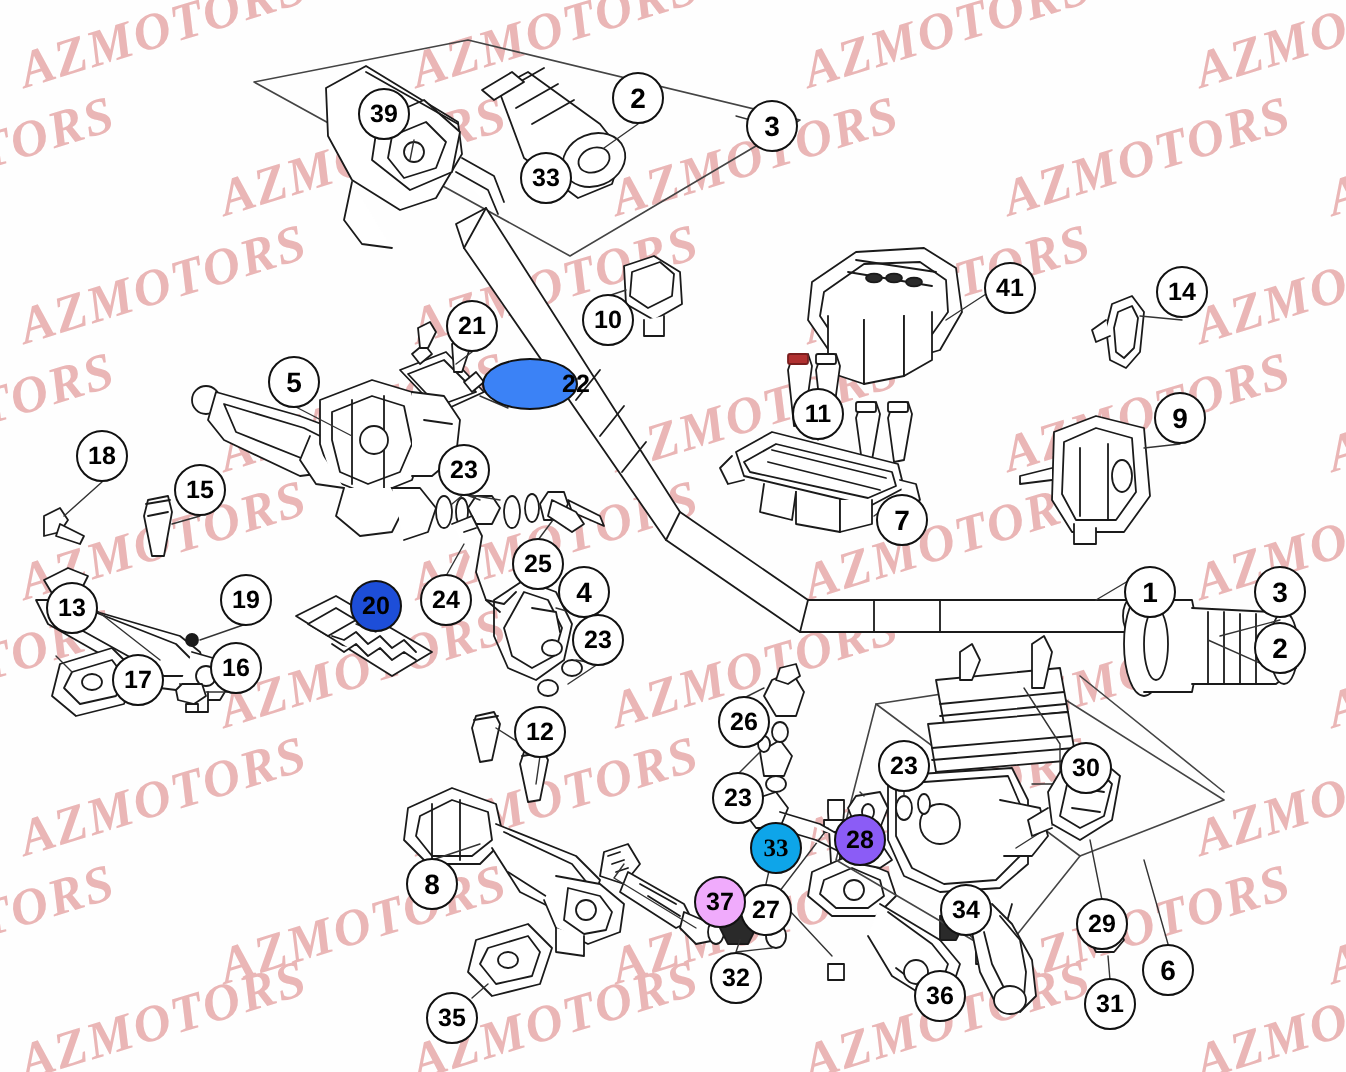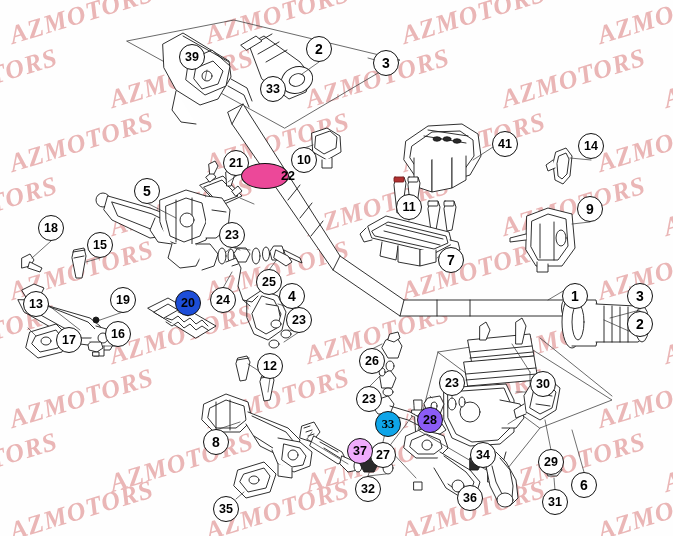--- a/index.html
+++ b/index.html
@@ -470,21 +470,21 @@
 
   <div id="callouts">
       <div class="callout small" style="left: 192px; top: 57px; border-color: rgb(17, 17, 17); background: rgb(255, 255, 255);">39</div>
       <div class="callout" style="left: 319px; top: 49px; border-color: rgb(17, 17, 17); background: rgb(255, 255, 255);">2</div>
       <div class="callout small" style="left: 273px; top: 89px; border-color: rgb(17, 17, 17); background: rgb(255, 255, 255);">33</div>
       <div class="callout" style="left: 386px; top: 63px; border-color: rgb(17, 17, 17); background: rgb(255, 255, 255);">3</div>
       <div class="callout small" style="left: 304px; top: 160px; border-color: rgb(17, 17, 17); background: rgb(255, 255, 255);">10</div>
       <div class="callout small" style="left: 505px; top: 144px; border-color: rgb(17, 17, 17); background: rgb(255, 255, 255);">41</div>
       <div class="callout small" style="left: 591px; top: 146px; border-color: rgb(17, 17, 17); background: rgb(255, 255, 255);">14</div>
       <div class="callout small" style="left: 236px; top: 163px; border-color: rgb(17, 17, 17); background: rgb(255, 255, 255); text-align: right;">21</div>
-      <div class="callout small" style="left: 254px; top: 176px; border-color: rgb(17, 17, 17); background: #ec4899; padding-left: 46px;">22</div>
+      <div class="callout small" style="left: 254px; top: 192px; border-color: rgb(17, 17, 17); background: #3b82f6; padding-left: 46px;">22</div>
       <div class="callout" style="left: 147px; top: 191px; border-color: rgb(17, 17, 17); background: rgb(255, 255, 255);">5</div>
       <div class="callout" style="left: 590px; top: 209px; border-color: rgb(17, 17, 17); background: rgb(255, 255, 255);">9</div>
       <div class="callout small" style="left: 409px; top: 207px; border-color: rgb(17, 17, 17); background: rgb(255, 255, 255);">11</div>
       <div class="callout small" style="left: 51px; top: 228px; border-color: rgb(17, 17, 17); background: rgb(255, 255, 255);">18</div>
       <div class="callout small" style="left: 100px; top: 245px; border-color: rgb(17, 17, 17); background: rgb(255, 255, 255);">15</div>
       <div class="callout small" style="left: 232px; top: 235px; border-color: rgb(17, 17, 17); background: rgb(255, 255, 255);">23</div>
       <div class="callout" style="left: 451px; top: 260px; border-color: rgb(17, 17, 17); background: rgb(255, 255, 255);">7</div>
       <div class="callout small" style="left: 36px; top: 304px; border-color: rgb(17, 17, 17); background: rgb(255, 255, 255);">13</div>
       <div class="callout small" style="left: 123px; top: 300px; border-color: rgb(17, 17, 17); background: rgb(255, 255, 255);">19</div>
       <div class="callout small" style="left: 118px; top: 334px; border-color: rgb(17, 17, 17); background: rgb(255, 255, 255);">16</div>

